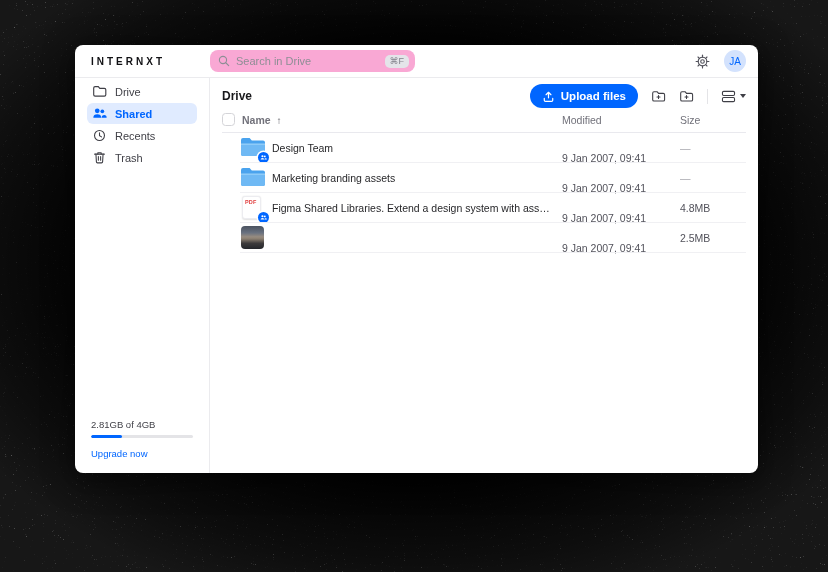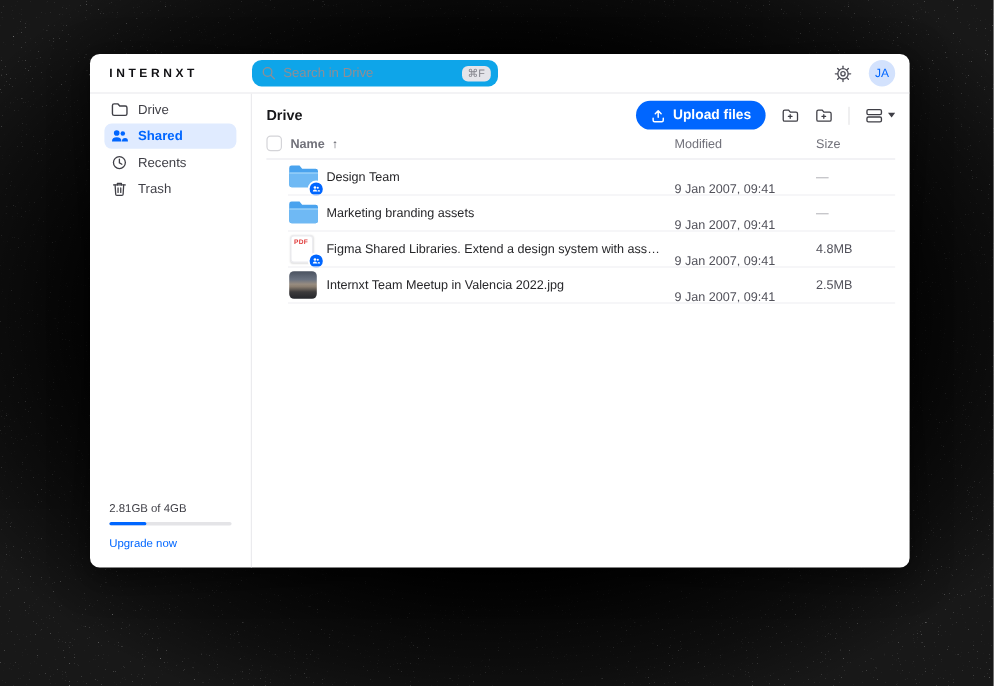--- a/index.html
+++ b/index.html
@@ -11,21 +11,21 @@
 
   .window { position:absolute; left:75px; top:45px; width:683px; height:428px;
     background:#fff; border-radius:8px; z-index:2; overflow:hidden;
     display:flex; flex-direction:column; box-shadow:0 6px 30px rgba(0,0,0,.55); }
 
   
   .hdr { height:33px; flex:0 0 33px; display:flex; align-items:center;
     border-bottom:1px solid #ebebee; }
   .logo { width:135px; flex:0 0 135px; padding-left:16px; font-size:10px;
     font-weight:bold; letter-spacing:3px; color:#111114; }
-  .searchbar { position:relative; width:205px; height:22px; background:#0ea5e9;
+  .searchbar { position:relative; width:205px; height:22px; background:#f9a8d4;
     border-radius:8px; display:flex; align-items:center; padding:0 6px 0 8px; }
   .searchbar input { border:0; outline:0; background:transparent; flex:1;
     font-size:11px; color:#3f3f46; min-width:0; padding-left:6px;
     font-family:"Liberation Sans", sans-serif; }
   .searchbar input::placeholder { color:#8e8e95; }
   .kbd { background:#e4e4e9; color:#83838b; border-radius:5px; font-size:9px;
     padding:2px 5px; line-height:1; }
   .hdr-right { margin-left:auto; display:flex; align-items:center; gap:14px;
     padding-right:12px; }
   .avatar { width:22px; height:22px; border-radius:50%; background:#d3e2fd;
@@ -333,21 +333,20 @@
         <div class="cell-name">Figma Shared Libraries. Extend a design system with assets by Natha...</div>
         <div class="cell-mod">9 Jan 2007, 09:41</div>
         <div class="cell-size">4.8MB</div>
         <div class="sep"></div>
       </div>
 
       <div class="row">
         <div class="cell-icon">
           <div class="img-thumb"></div>
         </div>
-        <div class="cell-name">Internxt Team Meetup in Valencia 2022.jpg</div>
         <div class="cell-mod">9 Jan 2007, 09:41</div>
         <div class="cell-size">2.5MB</div>
         <div class="sep"></div>
       </div>
 
     </section>
   </div>
 </div>
 
 </body></html>

